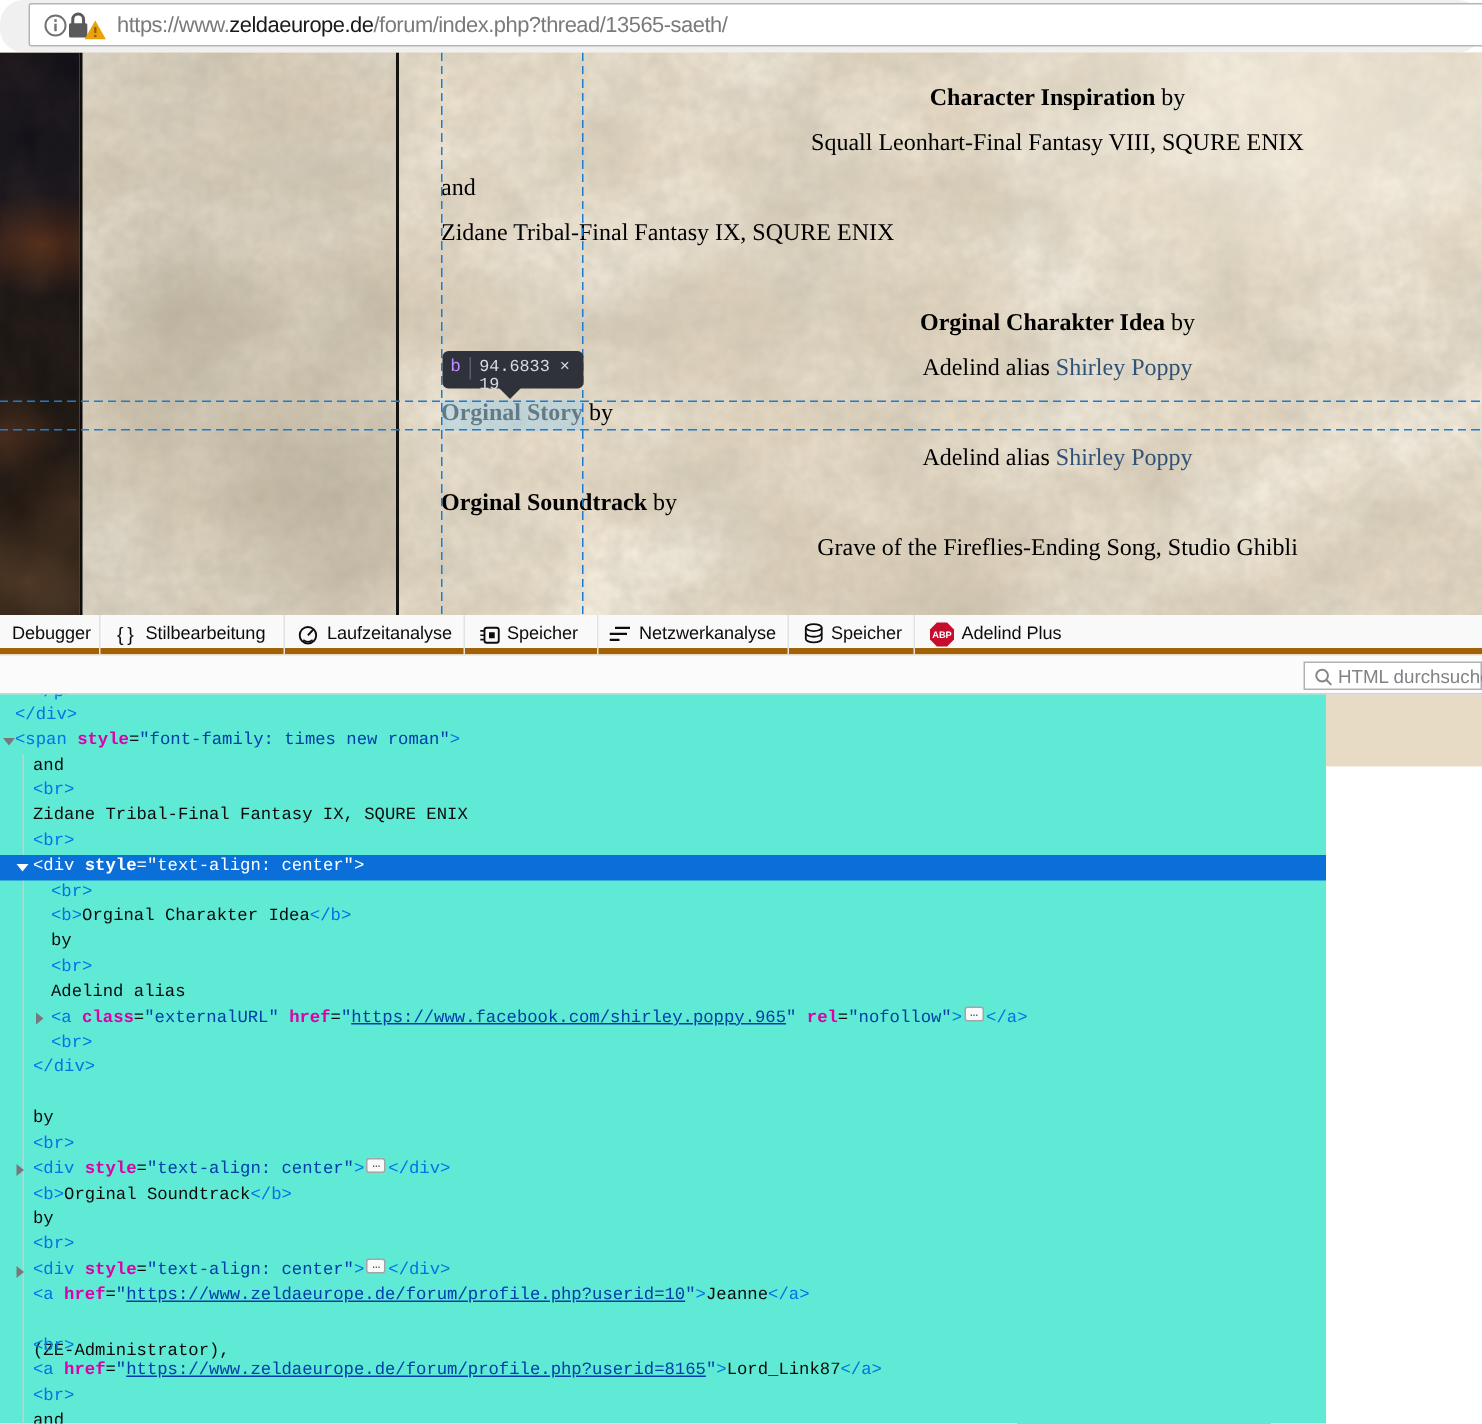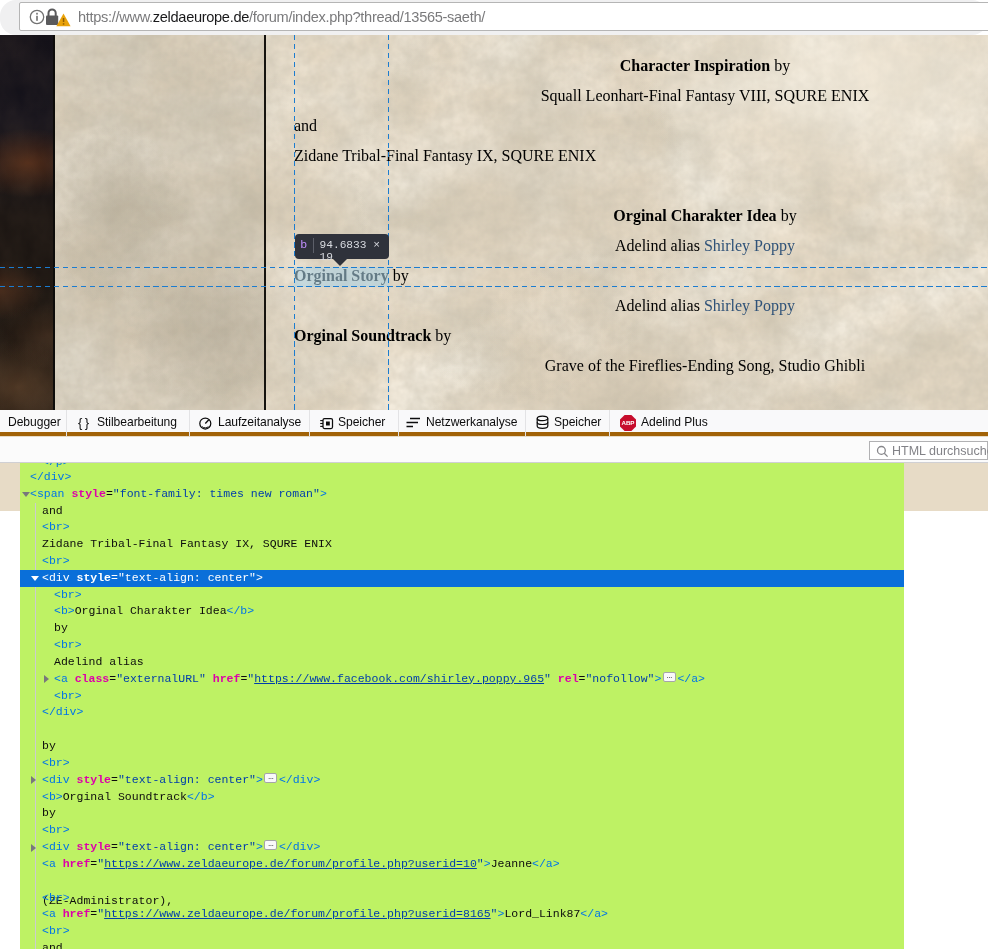--- a/index.html
+++ b/index.html
@@ -36,22 +36,22 @@
 #tooltip .dim{position:absolute;left:25px;top:5px;font-size:11.2px;color:#d8dae0;font-family:Liberation Mono, monospace;}
 #ttarrow{position:absolute;left:40px;top:223px;width:0;height:0;border-left:8px solid transparent;border-right:8px solid transparent;border-top:8px solid #2f323b;}
 
 #tbar{position:absolute;left:0;top:410px;width:988px;height:26px;background:#f9f9fa;border-bottom:4px solid #a16207;font-size:12.1px;color:#0c0c0d;letter-spacing:-0.05px;}
 #tbar .lbl{position:absolute;top:5px;}
 #tbar .sepv{position:absolute;top:0;width:1px;height:26px;background:#e3e3e5;}
 #srow{position:absolute;left:0;top:437px;width:988px;height:26px;background:#fbfbfb;border-bottom:1px solid #d0d0d4;}
 #sbox{position:absolute;left:869px;top:4px;width:119px;height:19px;background:#fff;border:1px solid #b1b1b3;}
 #sbox .ph{position:absolute;left:22px;top:2px;font-size:12.5px;color:#828287;white-space:pre;}
 
-#markup{position:absolute;left:0;top:463px;width:884px;height:486px;background:#bef264;overflow:hidden;
- font-family:"Liberation Mono",monospace;font-size:11.5px;color:#0c0c0d;margin-left:20px;}
+#markup{position:absolute;left:0;top:463px;width:884px;height:486px;background:#5eead4;overflow:hidden;
+ font-family:"Liberation Mono",monospace;font-size:11.5px;color:#0c0c0d;}
 .row{position:absolute;left:0;width:988px;height:17px;line-height:16px;white-space:pre;}
 .t{color:#0074e8;}
 .at{color:#dd00a9;font-weight:bold;}
 .v{color:#003eaa;}
 .u{color:#003eaa;text-decoration:underline;}
 .selrow{background:#0a6fd9;color:#fff;}
 .selrow .t,.selrow .at,.selrow .v{color:#fff;}
 .hovrow{background:#eff7fd;}
 .trid{position:absolute;width:0;height:0;border-left:4.5px solid transparent;border-right:4.5px solid transparent;border-top:5.5px solid #78787c;}
 .trir{position:absolute;width:0;height:0;border-top:4.5px solid transparent;border-bottom:4.5px solid transparent;border-left:5.5px solid #78787c;}

